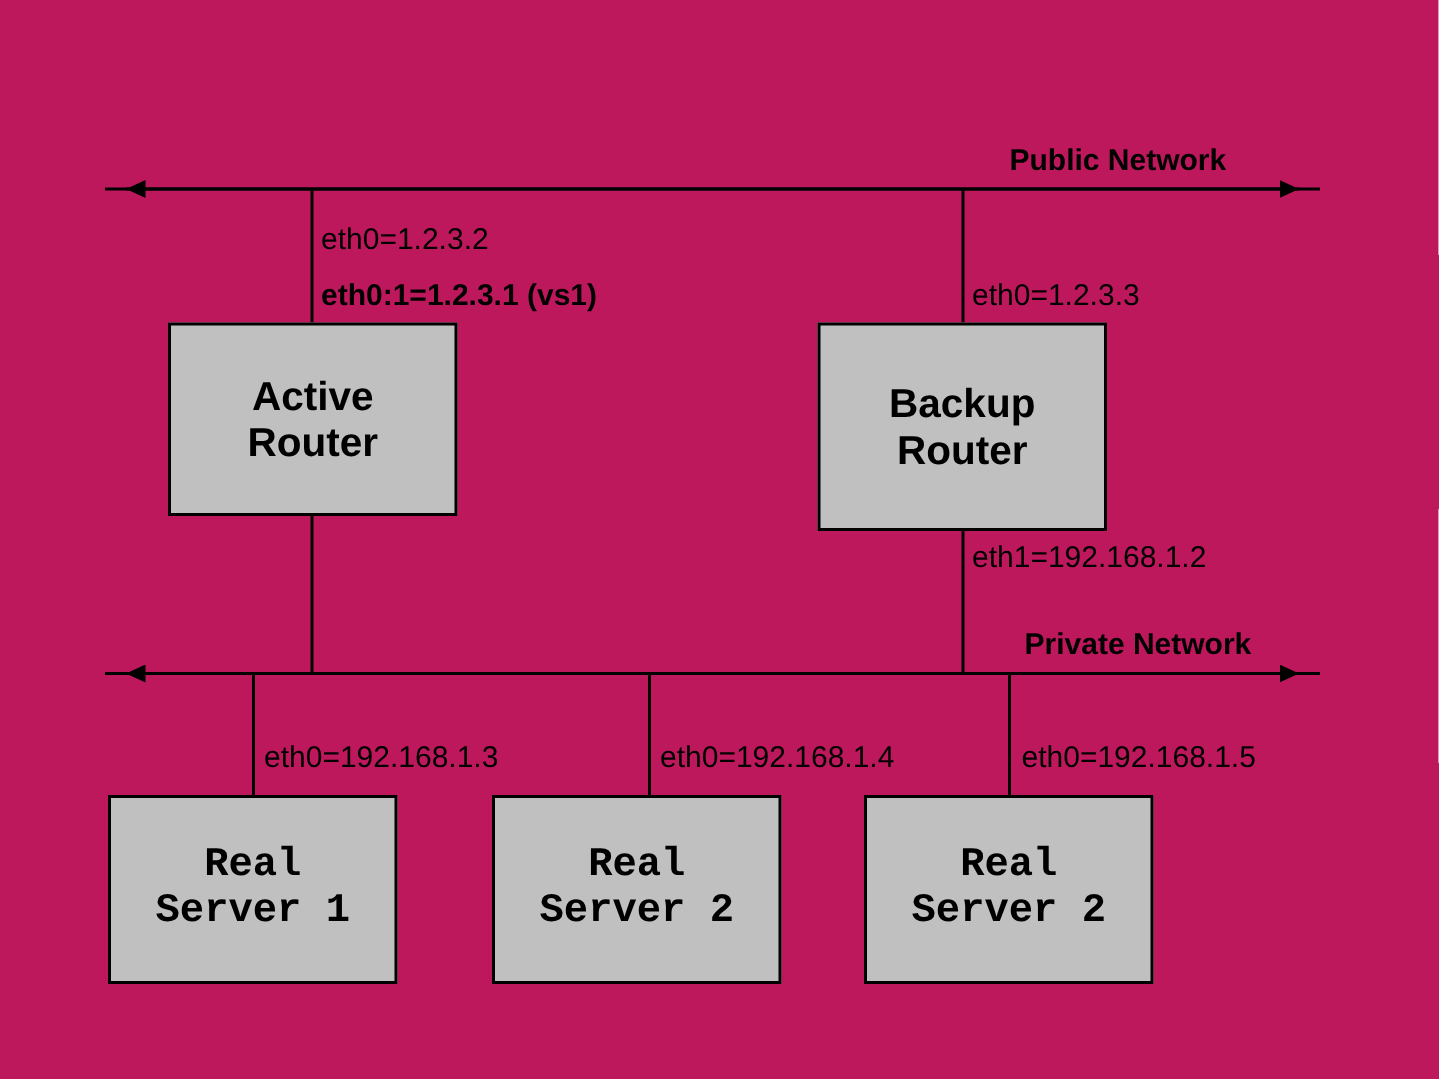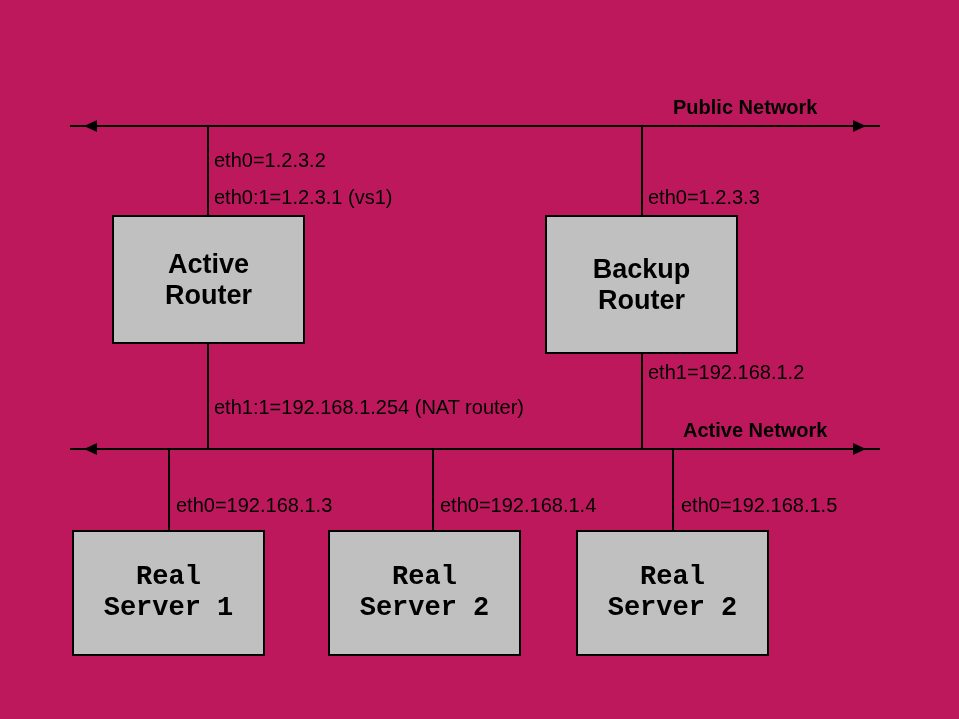--- a/index.html
+++ b/index.html
@@ -93,30 +93,29 @@
     <line x1="208" y1="344" x2="208" y2="449" stroke="#000000" stroke-width="2"></line>
     <line x1="642" y1="344" x2="642" y2="449" stroke="#000000" stroke-width="2"></line>
 
     <line x1="169" y1="449" x2="169" y2="530" stroke="#000000" stroke-width="2"></line>
     <line x1="433" y1="449" x2="433" y2="530" stroke="#000000" stroke-width="2"></line>
     <line x1="673" y1="449" x2="673" y2="530" stroke="#000000" stroke-width="2"></line>
   </svg>
 
   <div class="net-label" style="left:673px; top:97px;">Public Network</div>
 
-  <div class="net-label" style="left:683px; top:420px;">Active Network</div>
+  <div class="net-label" style="left:683px; top:420px;">Private Network</div>
 
   <div class="iface-label" style="left:214px; top:150px;">eth0=1.2.3.2</div>
 
-  <div class="iface-label" style="left:214px; top:187px;">eth0:1=1.2.3.1 (vs1)</div>
+  <div class="iface-label" style="left:214px; top:187px;font-weight:bold;">eth0:1=1.2.3.1 (vs1)</div>
 
   <div class="iface-label" style="left:648px; top:187px;">eth0=1.2.3.3</div>
 
 
-  <div class="iface-label" style="left:214px; top:397px;">eth1:1=192.168.1.254 (NAT router)</div>
 
   <div class="iface-label" style="left:648px; top:362px;">eth1=192.168.1.2</div>
 
   <div class="iface-label" style="left:176px; top:495px;">eth0=192.168.1.3</div>
 
   <div class="iface-label" style="left:440px; top:495px;">eth0=192.168.1.4</div>
 
   <div class="iface-label" style="left:681px; top:495px;">eth0=192.168.1.5</div>
 
   <div class="node-box router-box" style="left:112px; top:215px; width:193px; height:129px;">

